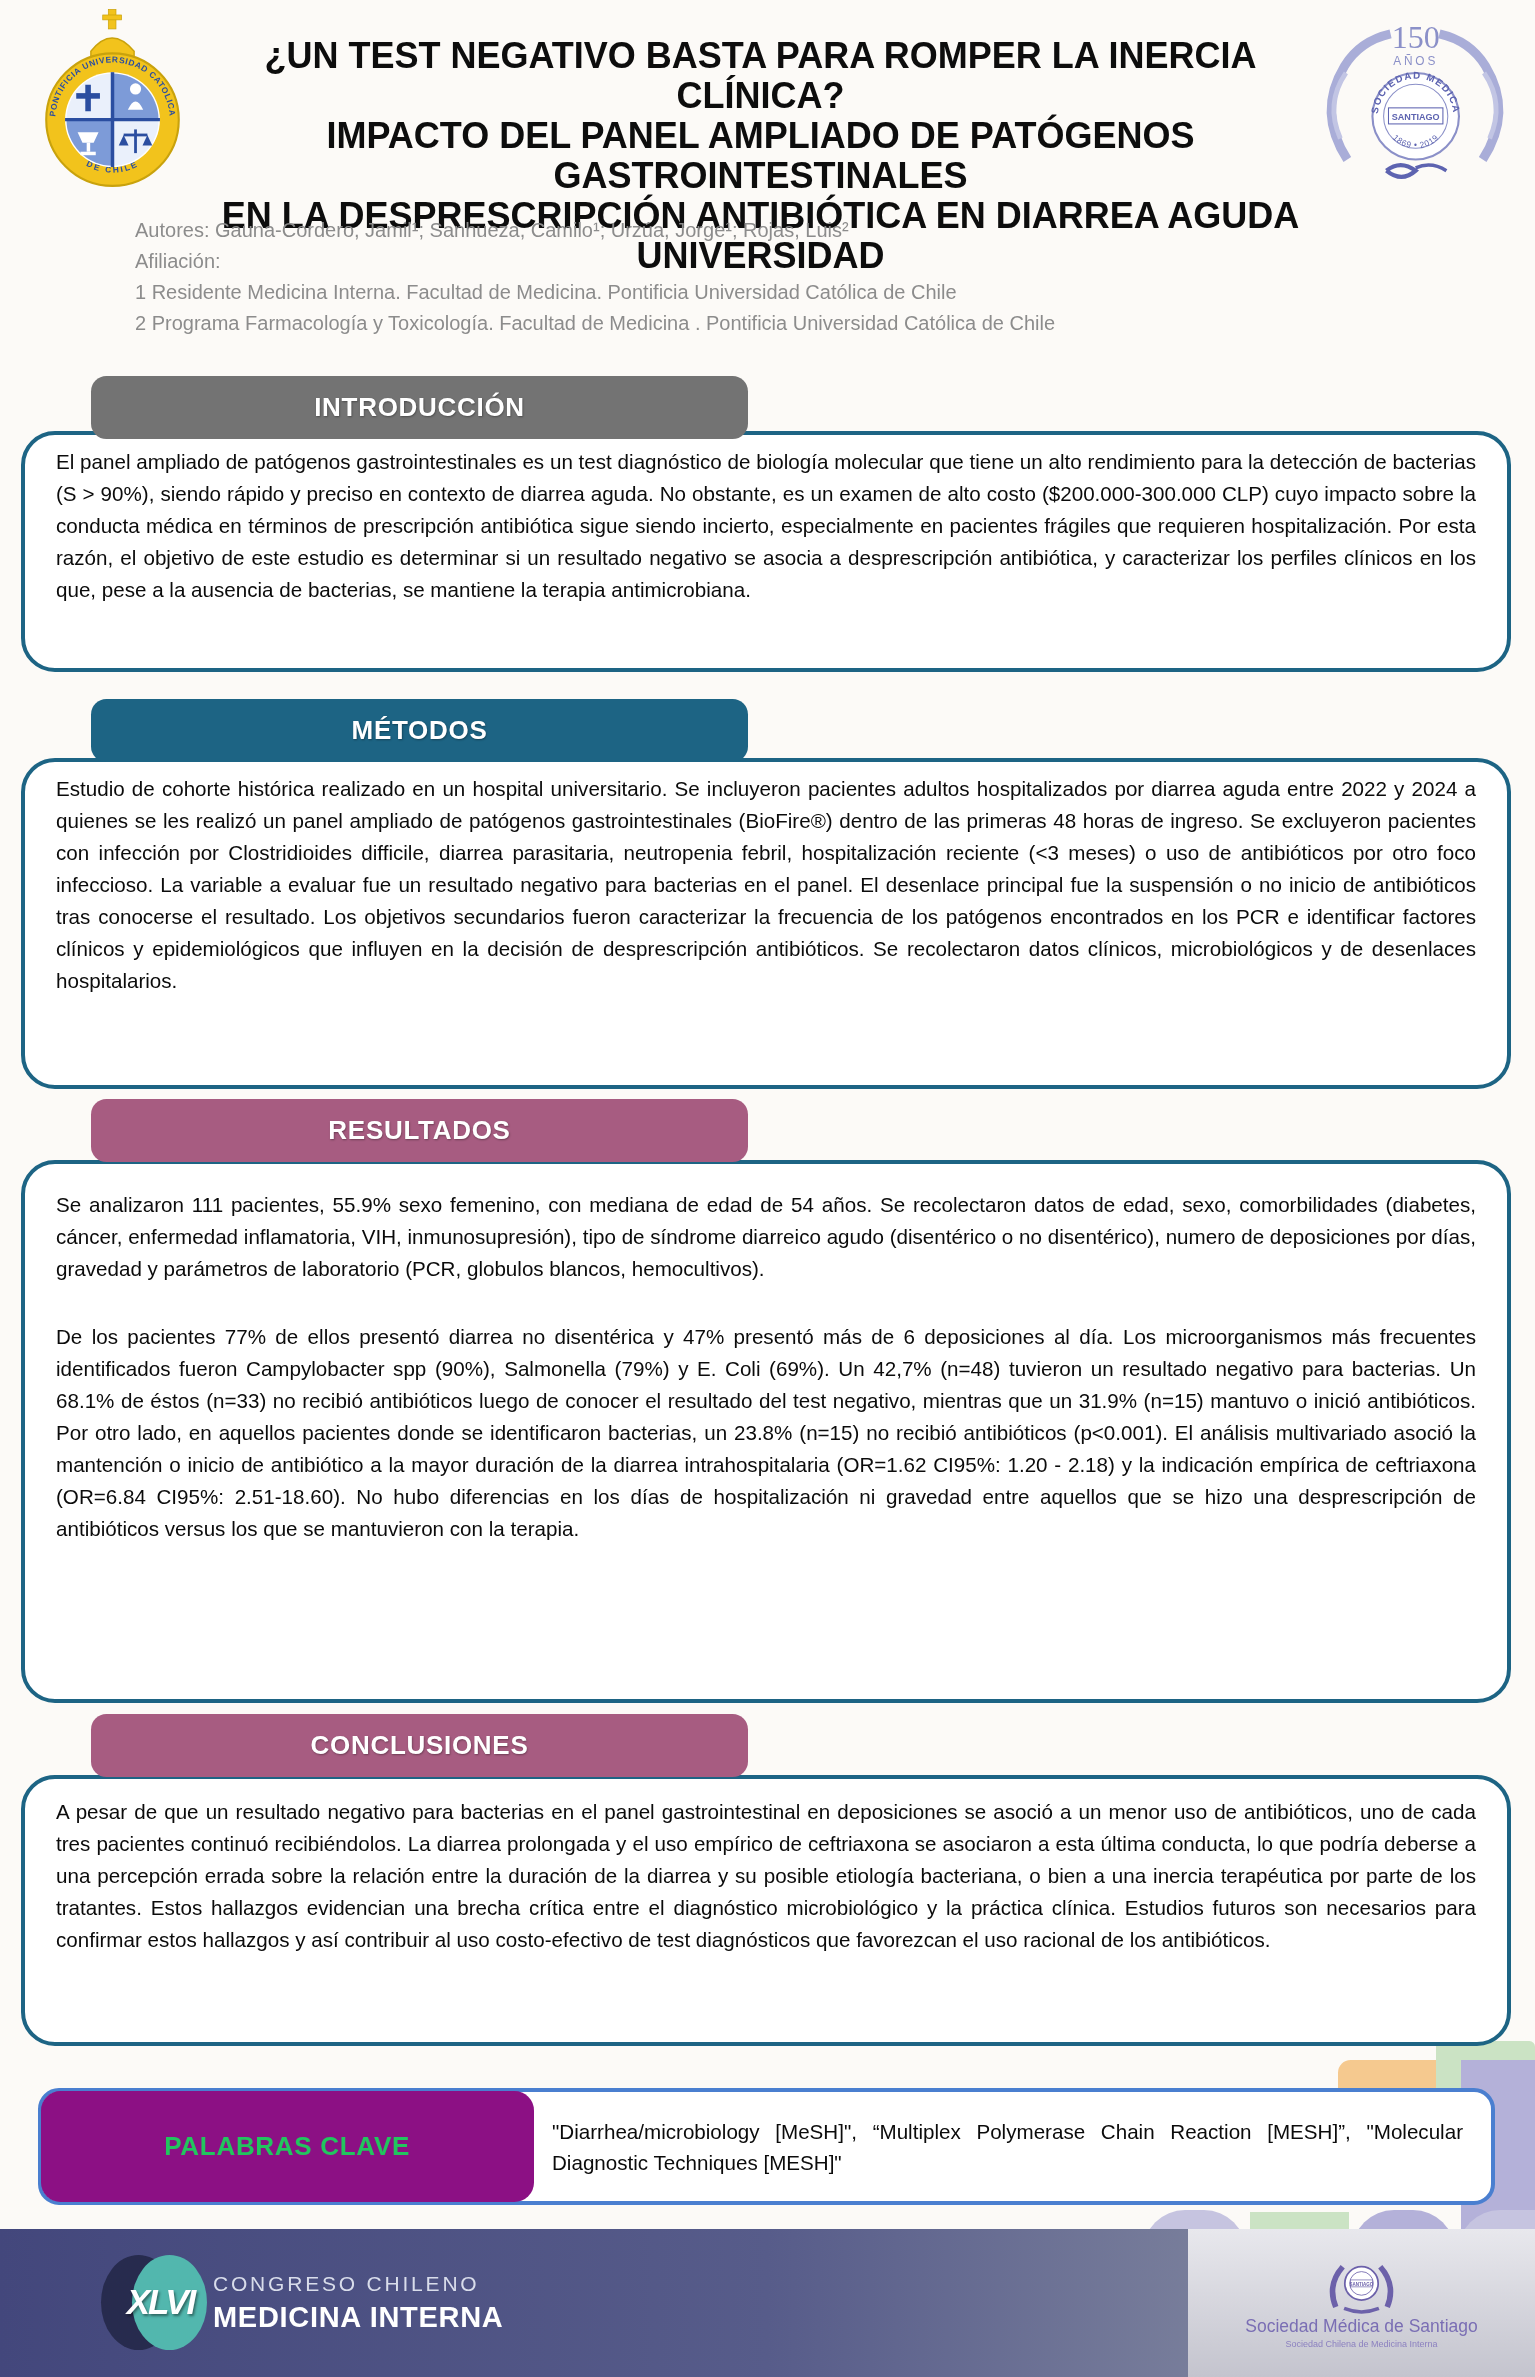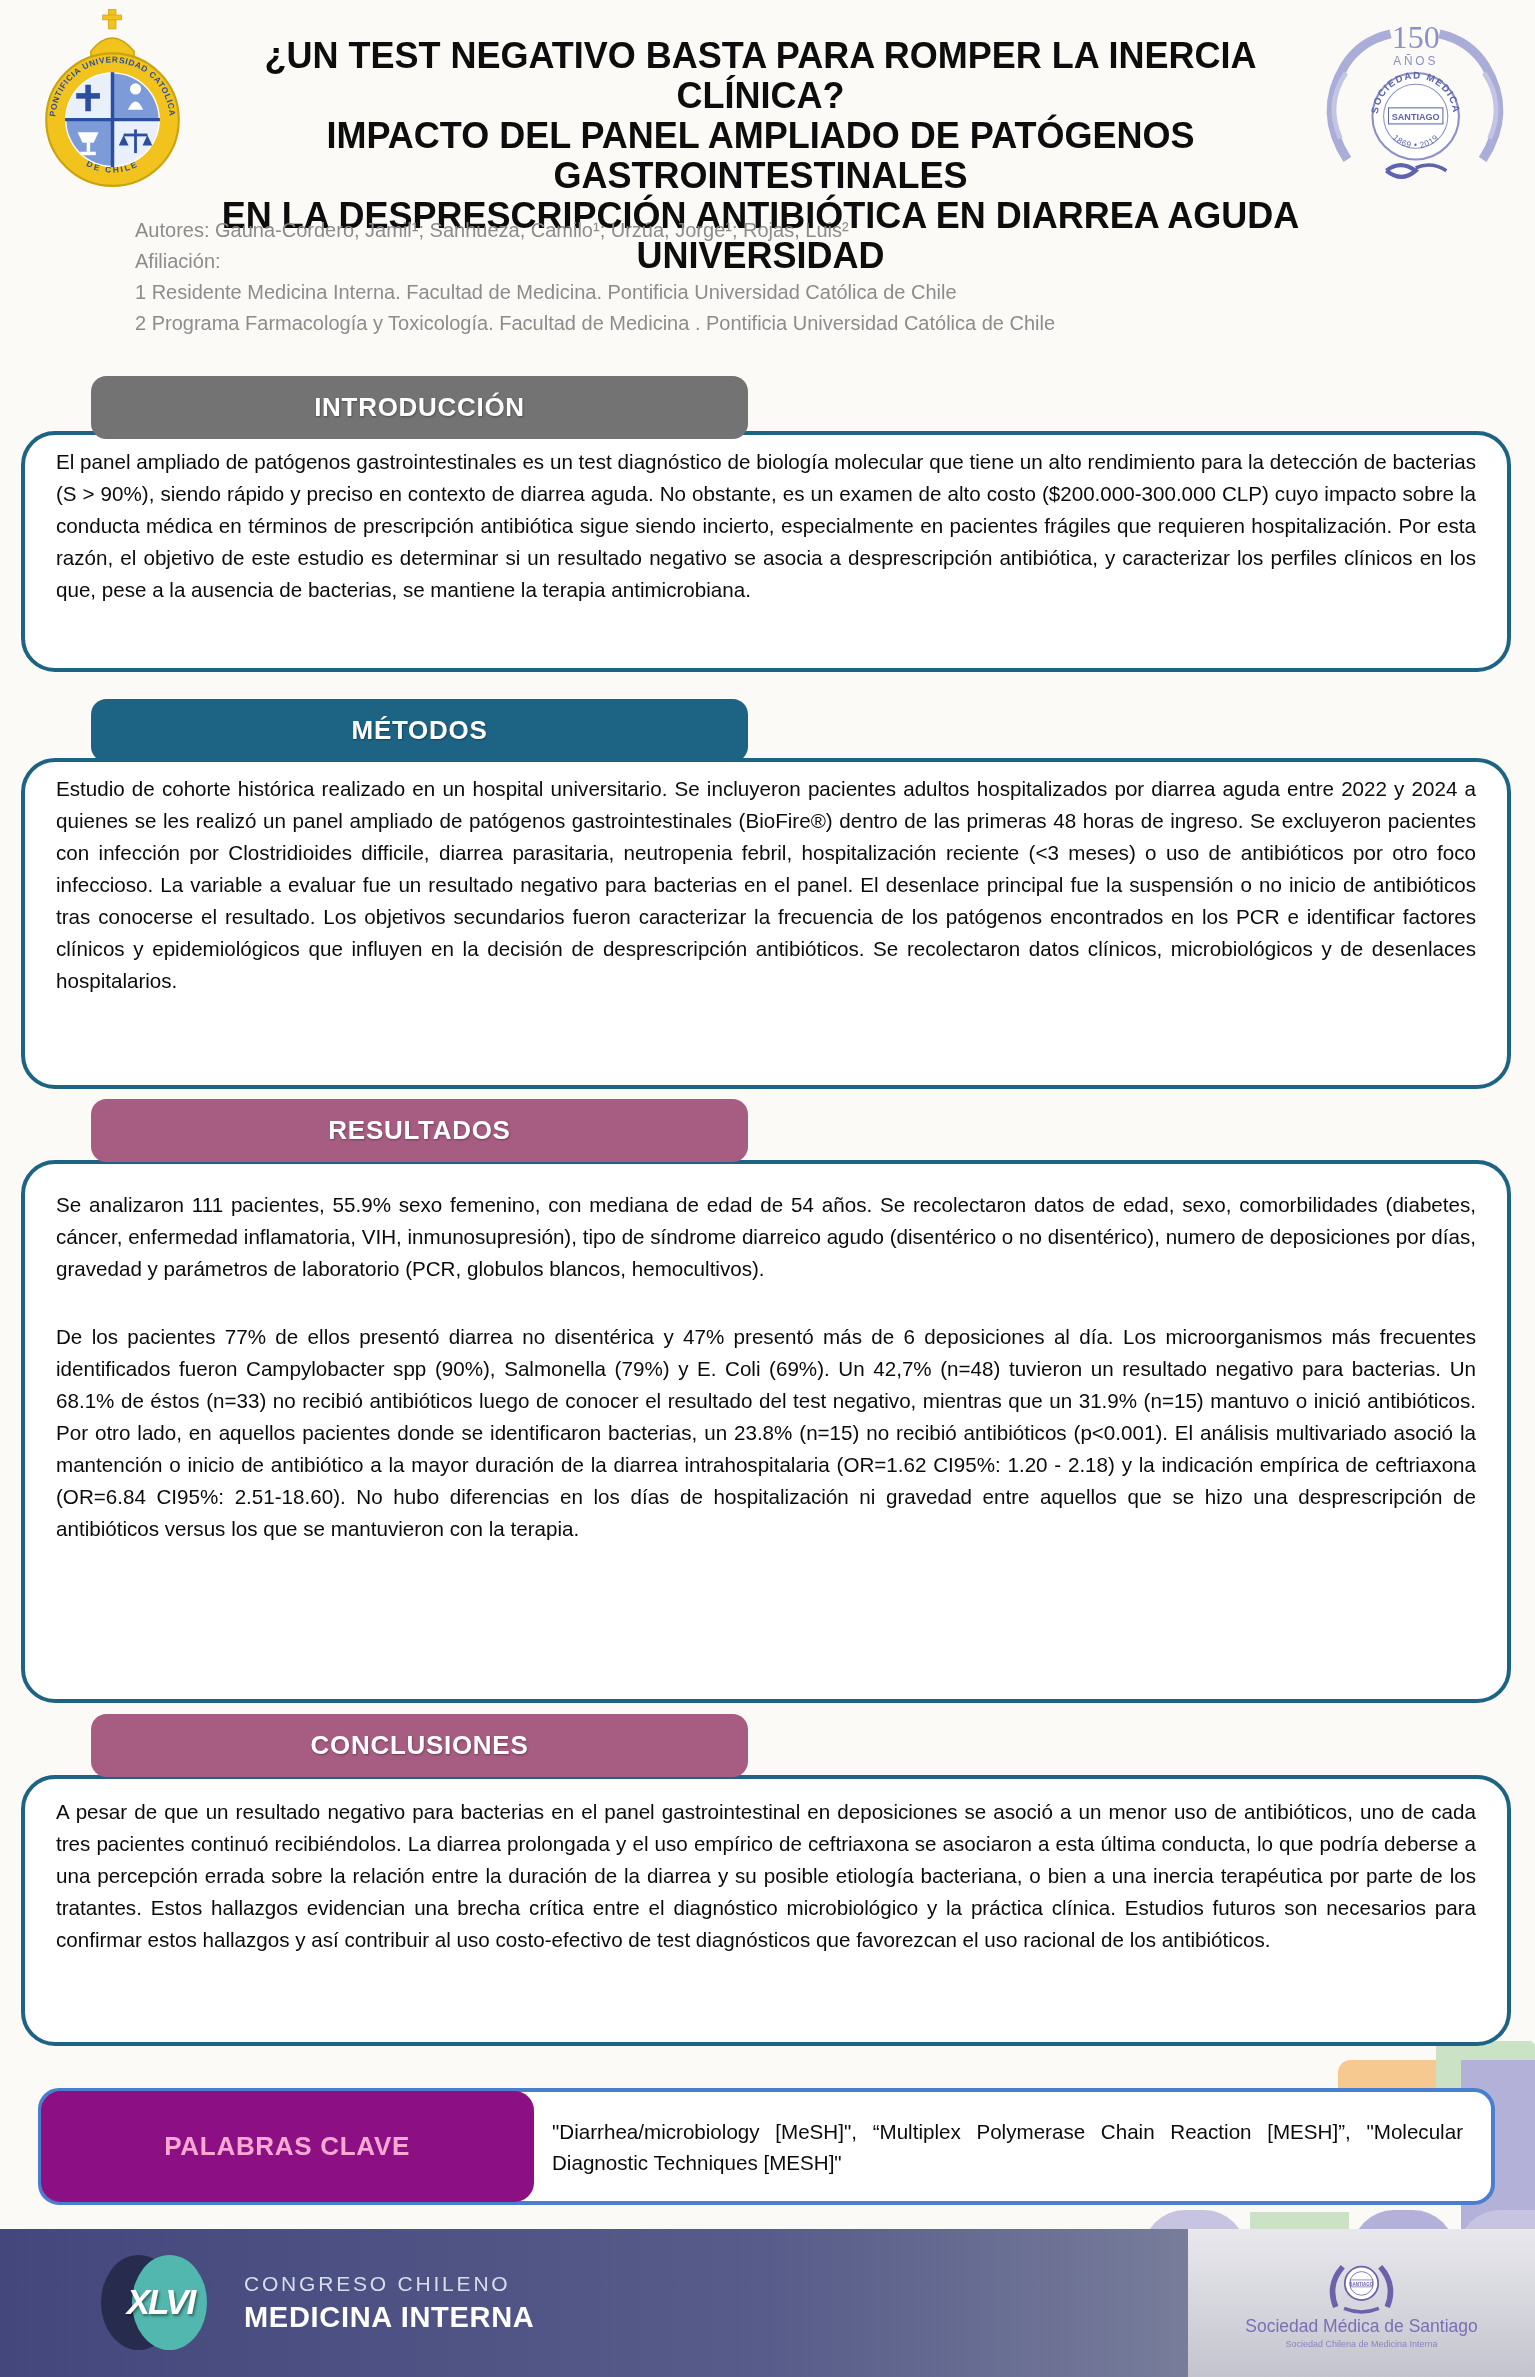--- a/index.html
+++ b/index.html
@@ -42,21 +42,21 @@
 
   
   .kw-box {
     position:absolute; left:38px; top:2088px; width:1457px; height:117px; z-index:2;
     background:#fff; border:4.2px solid #4A7FD0; border-radius:21px;
   }
   .kw-label {
     position:absolute; left:-1.4px; top:-1.4px; bottom:-1.4px; width:493px;
     background:#8C1084; border-radius:19.6px;
     display:flex; align-items:center; justify-content:center;
-    color:#f9a8d4; font-size:26px; font-weight:bold; letter-spacing:0.7px;
+    color:#22c55e; font-size:26px; font-weight:bold; letter-spacing:0.7px;
   }
   .kw-text {
     position:absolute; left:510px; right:28px; top:0; bottom:0;
     display:flex; align-items:center;
     font-size:20.6px; line-height:31px; text-align:justify; color:#0b0b0b;
   }
 
   
   .decor { position:absolute; z-index:0; }
   .peach { background:#F5C98F; }
@@ -71,21 +71,21 @@
     display:flex; align-items:center;
   }
   .congress-mark { position:relative; width:112px; height:98px; margin-left:101px; flex:0 0 auto; }
   .crescent-navy { position:absolute; left:0; top:1.4px; width:75px; height:95px; background:#272B4E; border-radius:50%; }
   .crescent-teal { position:absolute; left:31px; top:1.4px; width:75px; height:95px; background:#52B7AE; border-radius:50%; }
   .numeral {
     position:absolute; left:7px; top:28px; width:105px; text-align:center;
     color:#fff; font-weight:bold; font-style:italic; font-size:35px; letter-spacing:-2.1px;
     text-shadow:1.4px 2.1px 2.8px rgba(0,0,0,.45);
   }
-  .congress-text { margin-left:31px; }
+  .congress-text { }
   .congress-line1 { font-size:21px; letter-spacing:2.8px; color:#D9DDEB; }
   .congress-line2 { font-size:29px; font-weight:bold; letter-spacing:0.7px; color:#FFFFFF; margin-top:4.2px; }
   .society-panel {
     position:absolute; right:0; top:0; width:347px; height:148px;
     background:linear-gradient(180deg,#E8E8ED 0%, #C4C4CE 100%);
     display:flex; flex-direction:column; align-items:center; justify-content:center;
   }
   .society-name { font-size:17.5px; font-weight:normal; color:#7A6EB4; margin-top:1.4px; }
   .society-sub  { font-size:9px; color:#8C81C0; margin-top:2.1px; }
 </style>

